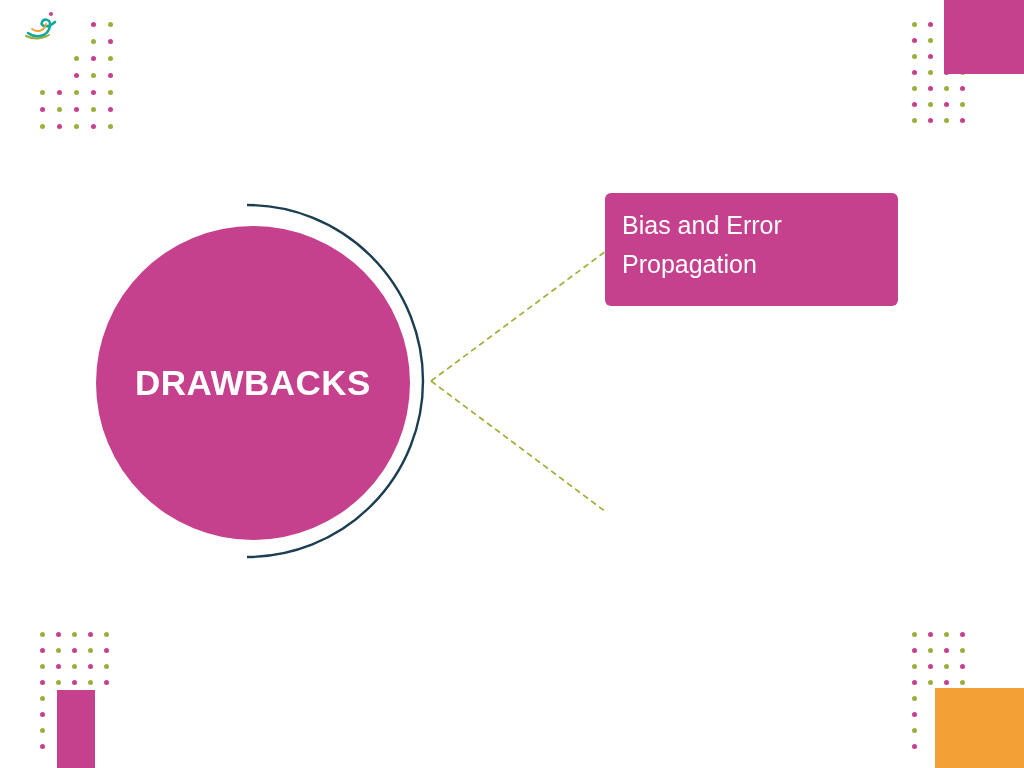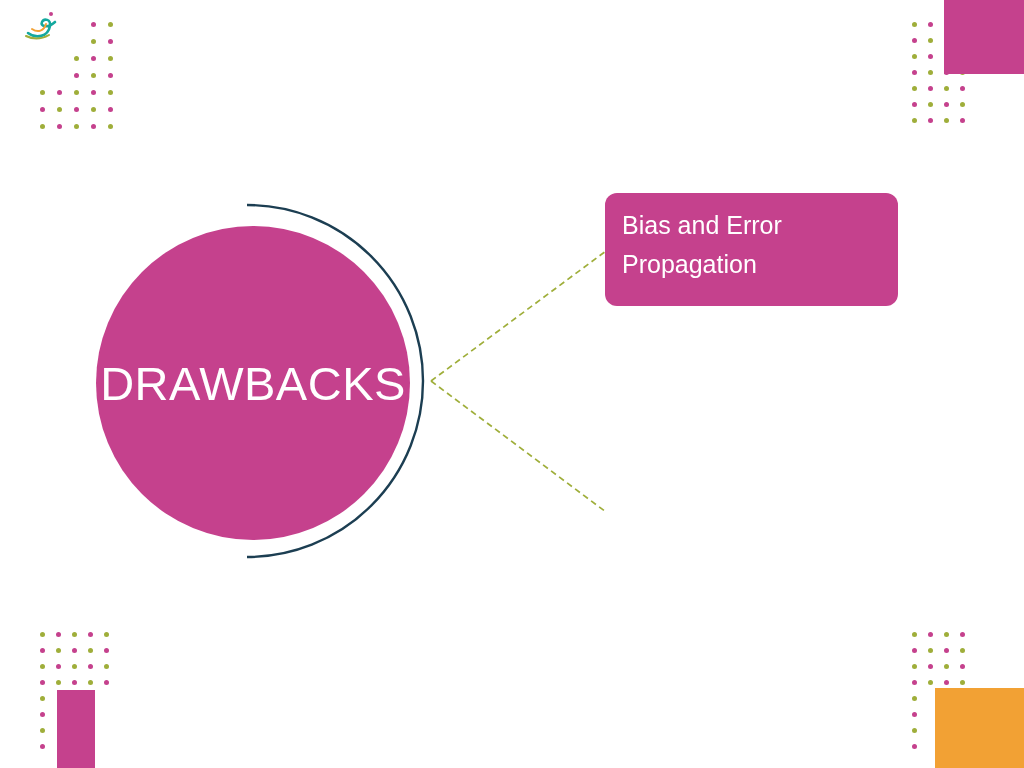--- a/index.html
+++ b/index.html
@@ -27,26 +27,26 @@
   
   .overlay-svg{position:absolute;left:0;top:0;z-index:3;}
   
   .central-node{
     position:absolute;left:96px;top:226px;width:314px;height:314px;
     border-radius:50%;background:var(--magenta);
     display:flex;align-items:center;justify-content:center;
     z-index:4;
   }
   .central-label{
-    color:#ffffff;font-size:47px;font-weight:normal;letter-spacing:0.5px;
+    color:#ffffff;font-size:35px;font-weight:bold;letter-spacing:0.5px;
   }
   
   .branch-node{
     position:absolute;left:605px;width:293px;height:113px;
-    background:var(--magenta);border-radius:12px;
+    background:var(--magenta);border-radius:6px;
     box-sizing:border-box;padding:13px 18px 0 17px;
     color:#ffffff;font-size:25px;line-height:39px;
     z-index:4;
   }
   .branch-top{top:193px;}
   .branch-bottom{top:461px;}
   
   .brand-logo{position:absolute;left:22px;top:8px;z-index:2;}
 </style>
 </head>

